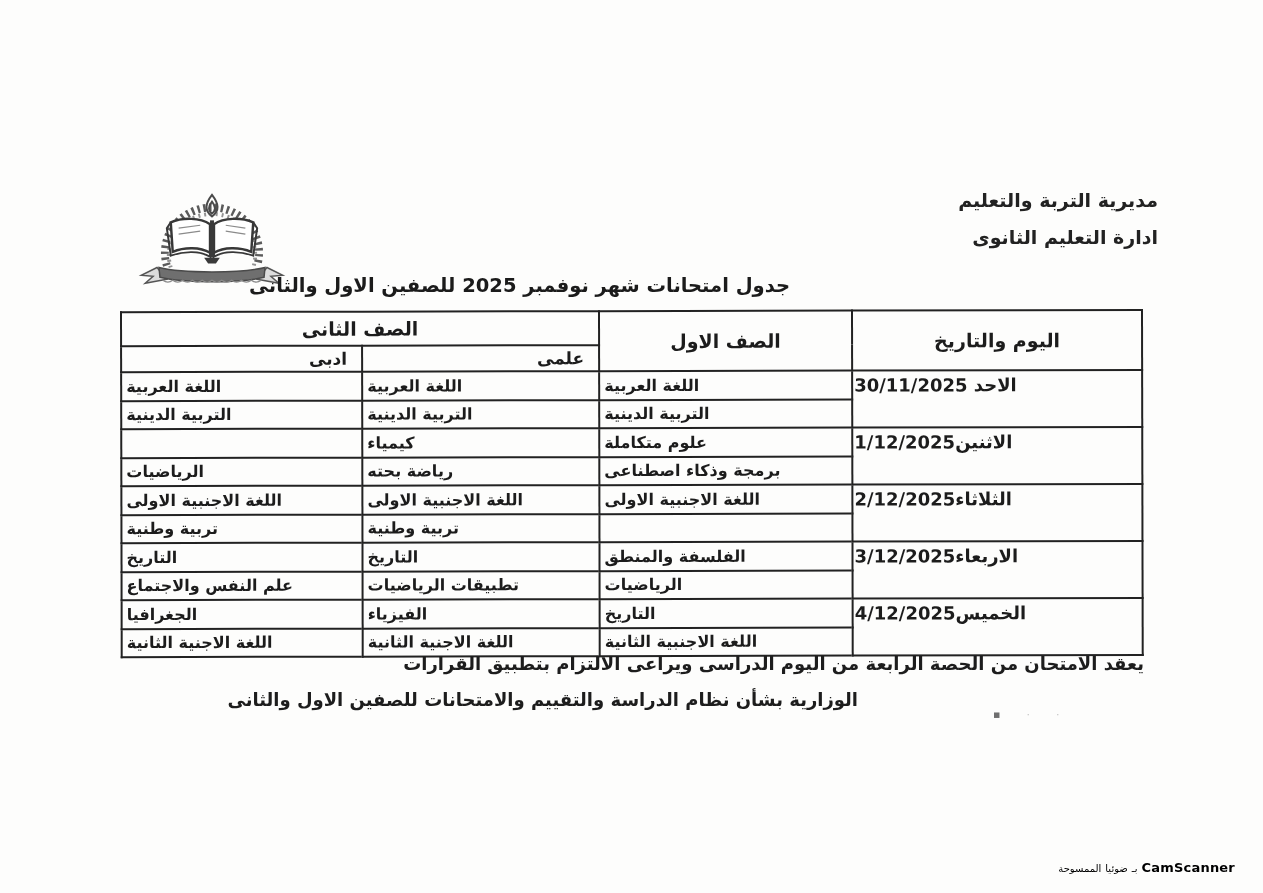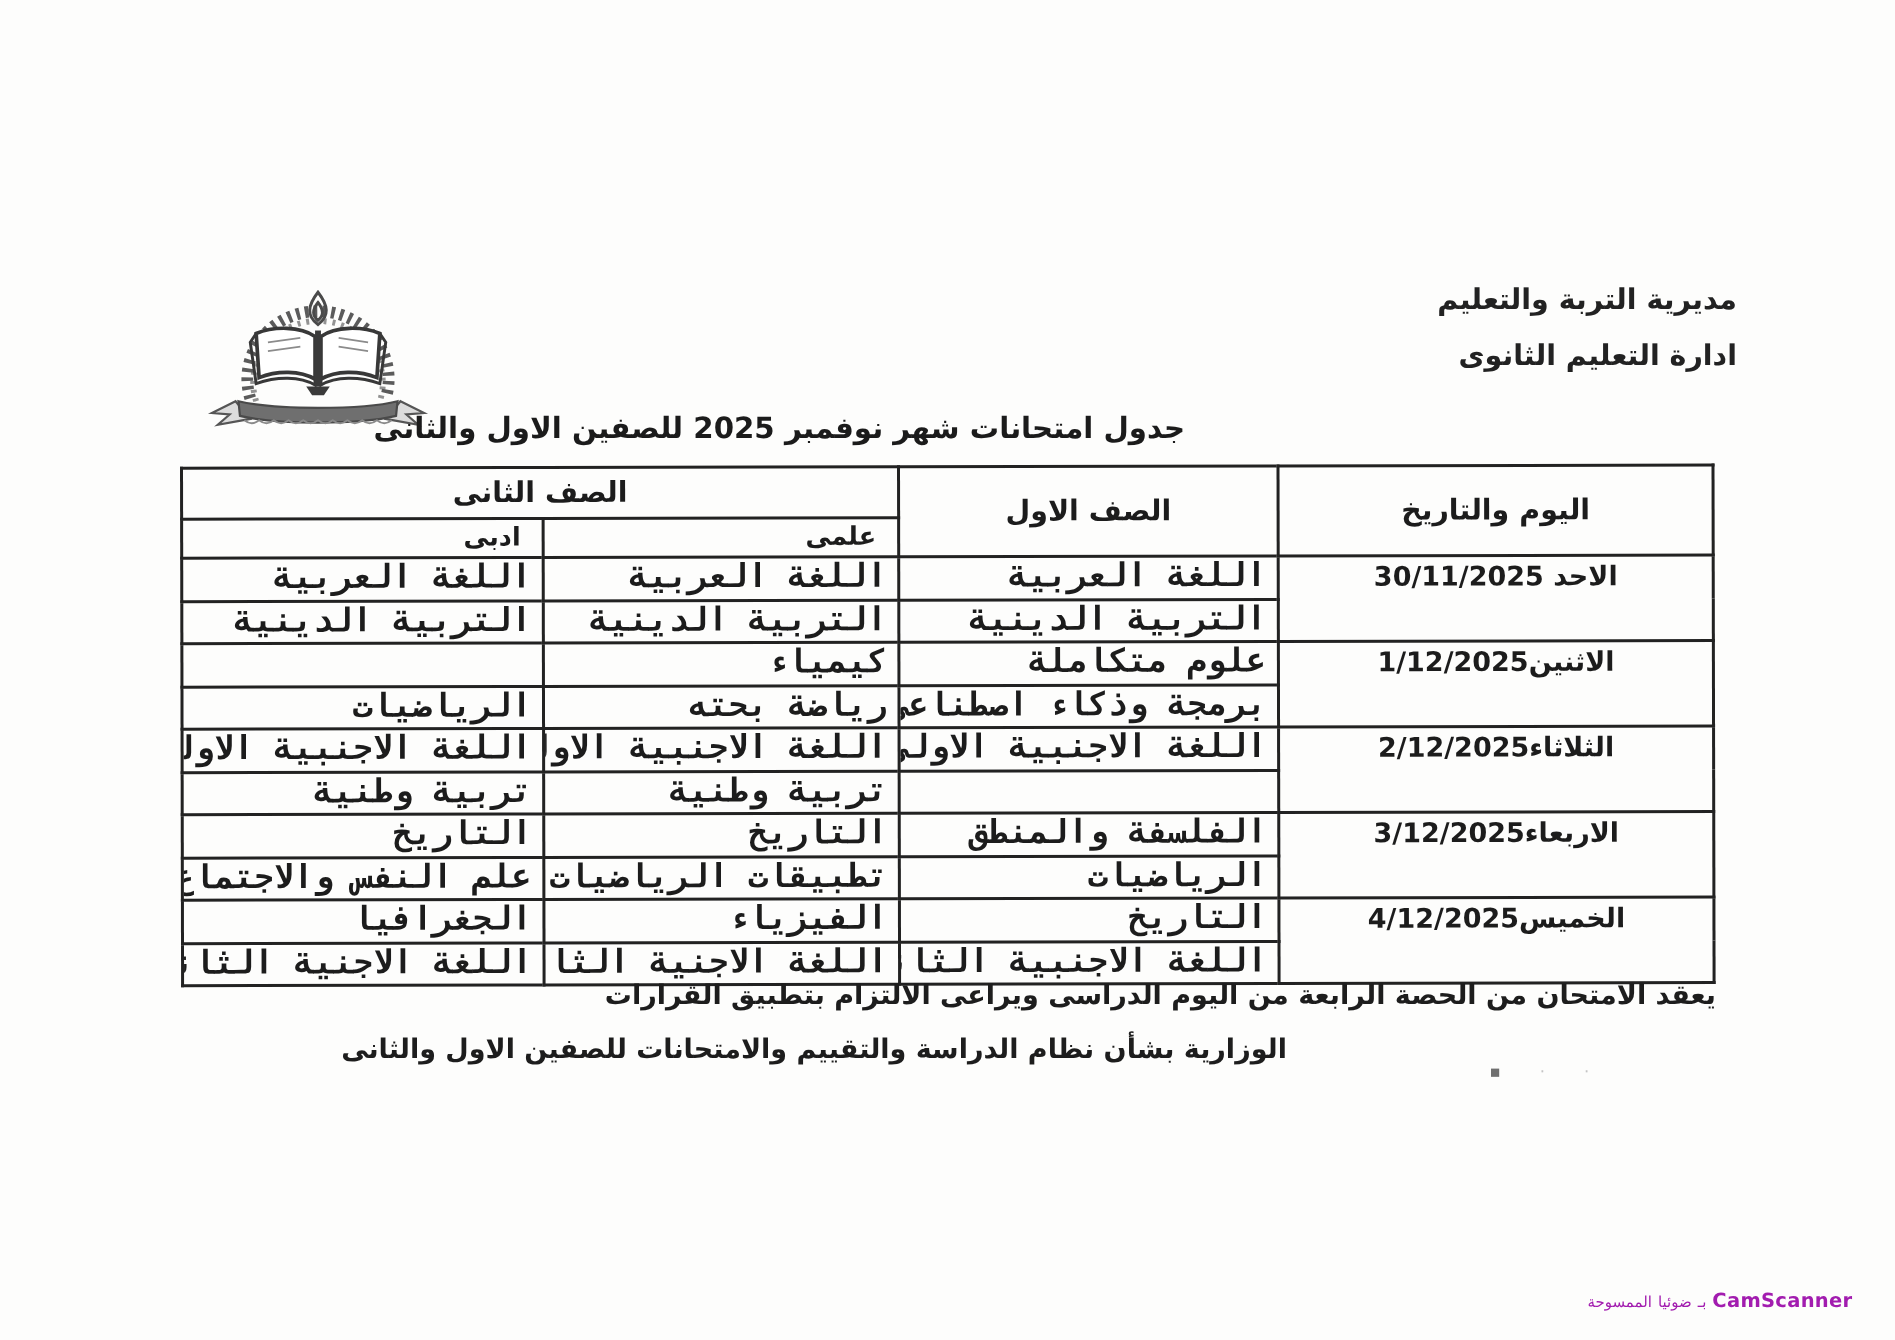--- a/index.html
+++ b/index.html
@@ -28,35 +28,35 @@
     position:absolute;left:120px;top:309px;width:1021px;
     border-collapse:collapse;direction:rtl;table-layout:fixed;
     transform:rotate(-0.12deg);transform-origin:top right;
   }
   table.sched th,table.sched td{
     border:2px solid #222;font-weight:bold;color:#1c1c1c;
     overflow:hidden;white-space:nowrap;
   }
   th.main{font-size:19px;height:30px;text-align:center;font-weight:bold;}
   th.sub{font-size:17px;height:22px;text-align:right;padding-left:4px;padding-right:14px;font-weight:bold;}
-  td.subj{font-size:22px;height:26.5px;text-align:right;padding:0 7px 0 4px;font-family:Liberation Mono, monospace;}
-  td.date{font-size:18px;text-align:center;vertical-align:top;padding-top:3px;}
+  td.subj{font-size:16px;height:26.5px;text-align:left;padding:0 7px 0 4px;}
+  td.date{font-size:18px;text-align:left;vertical-align:top;padding-top:3px;}
   
   .note{position:absolute;direction:rtl;font-weight:bold;font-size:18px;color:#1d1d1d;white-space:nowrap;}
   .note-1{top:653px;right:119px;}
   .note-2{top:689px;right:405px;}
   
   .faint-marks{position:absolute;left:993px;top:708px;display:flex;gap:26px;align-items:center;}
   .faint-marks i{font-style:normal;font-size:11px;color:#c4c4c4;}
   .faint-marks i:first-child{color:#6f6f6f;}
   
   .watermark{
     position:absolute;right:28px;top:860px;
     display:flex;direction:ltr;align-items:baseline;gap:4px;
-    color:#a21caf;
+    color:#000000;
     justify-content:space-between;
   }
   .watermark .ar{font-size:10px;}
   .watermark .latin{font-size:13px;font-weight:bold;letter-spacing:.2px;}
 </style>
 </head>
 <body>
 
 <div class="org-block">
   <div>مديرية التربة والتعليم</div>

